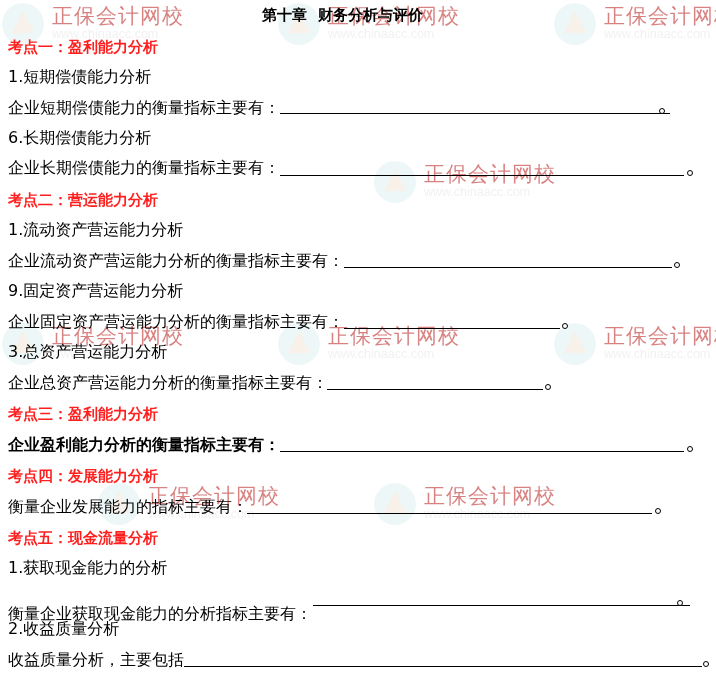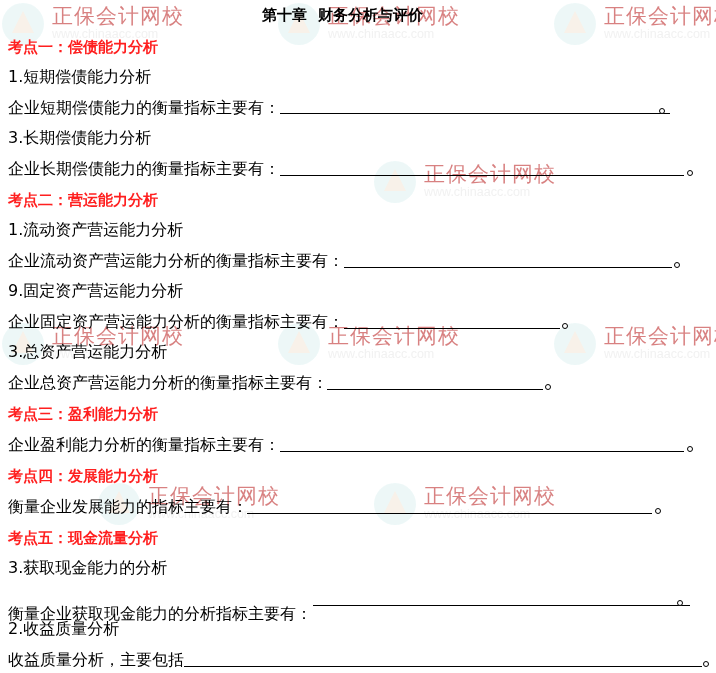--- a/index.html
+++ b/index.html
@@ -73,59 +73,59 @@
 <div class="wm" style="left:374px;top:482px;">
   <div class="circle"></div>
     <div class="tri"></div>
   <div class="cn">正保会计网校</div>
   <div class="url">www.chinaacc.com</div>
 </div>
 
 <div class="title" style="left:262px;">第十章</div>
 <div class="title" style="left:318px;">财务分析与评价</div>
 
-<div class="line head" style="top:37px;">考点一：偿债能力分析</div>
+<div class="line head" style="top:37px;">考点一：盈利能力分析</div>
 <div class="line" style="top:67px;">1.短期偿债能力分析</div>
 <div class="line" style="top:98px;">企业短期偿债能力的衡量指标主要有：</div>
 <div class="blank" style="left:280px;width:390px;top:113px;"></div>
 <div class="dot" style="left:659px;top:108px;"></div>
 
-<div class="line" style="top:128px;">3.长期偿债能力分析</div>
-<div class="line" style="top:159px;">企业长期偿债能力的衡量指标主要有：</div>
+<div class="line" style="top:128px;">6.长期偿债能力分析</div>
+<div class="line" style="top:159px;font-family:Liberation Mono, monospace;">企业长期偿债能力的衡量指标主要有：</div>
 <div class="blank" style="left:280px;width:404px;top:175px;"></div>
 <div class="dot" style="left:687px;top:170px;"></div>
 
 <div class="line head" style="top:190px;">考点二：营运能力分析</div>
 <div class="line" style="top:220px;">1.流动资产营运能力分析</div>
 <div class="line" style="top:251px;">企业流动资产营运能力分析的衡量指标主要有：</div>
 <div class="blank" style="left:344px;width:328px;top:267px;"></div>
 <div class="dot" style="left:674px;top:262px;"></div>
 
 <div class="line" style="top:281px;">9.固定资产营运能力分析</div>
 <div class="line" style="top:312px;text-align:right;">企业固定资产营运能力分析的衡量指标主要有：</div>
 <div class="blank" style="left:344px;width:216px;top:328px;"></div>
 <div class="dot" style="left:562px;top:323px;"></div>
 
 <div class="line" style="top:342px;">3.总资产营运能力分析</div>
 <div class="line" style="top:373px;">企业总资产营运能力分析的衡量指标主要有：</div>
 <div class="blank" style="left:327px;width:216px;top:389px;"></div>
 <div class="dot" style="left:545px;top:384px;"></div>
 
 <div class="line head" style="top:404px;">考点三：盈利能力分析</div>
-<div class="line" style="top:435px;">企业盈利能力分析的衡量指标主要有：</div>
+<div class="line" style="top:435px;font-weight:bold;">企业盈利能力分析的衡量指标主要有：</div>
 <div class="blank" style="left:280px;width:404px;top:451px;"></div>
 <div class="dot" style="left:687px;top:446px;"></div>
 
 <div class="line head" style="top:466px;">考点四：发展能力分析</div>
 <div class="line" style="top:497px;">衡量企业发展能力的指标主要有：</div>
 <div class="blank" style="left:247px;width:405px;top:513px;"></div>
 <div class="dot" style="left:655px;top:508px;"></div>
 
 <div class="line head" style="top:528px;">考点五：现金流量分析</div>
-<div class="line" style="top:558px;">3.获取现金能力的分析</div>
+<div class="line" style="top:558px;">1.获取现金能力的分析</div>
 <div class="line" style="top:604px;">衡量企业获取现金能力的分析指标主要有：</div>
 <div class="blank" style="left:313px;width:377px;top:605px;"></div>
 <div class="dot" style="left:677px;top:600px;"></div>
 
 <div class="line" style="top:619px;">2.收益质量分析</div>
 <div class="line" style="top:650px;">收益质量分析，主要包括</div>
 <div class="blank" style="left:184px;width:518px;top:666px;"></div>
 <div class="dot" style="left:703px;top:661px;"></div>
 
 </body></html>

